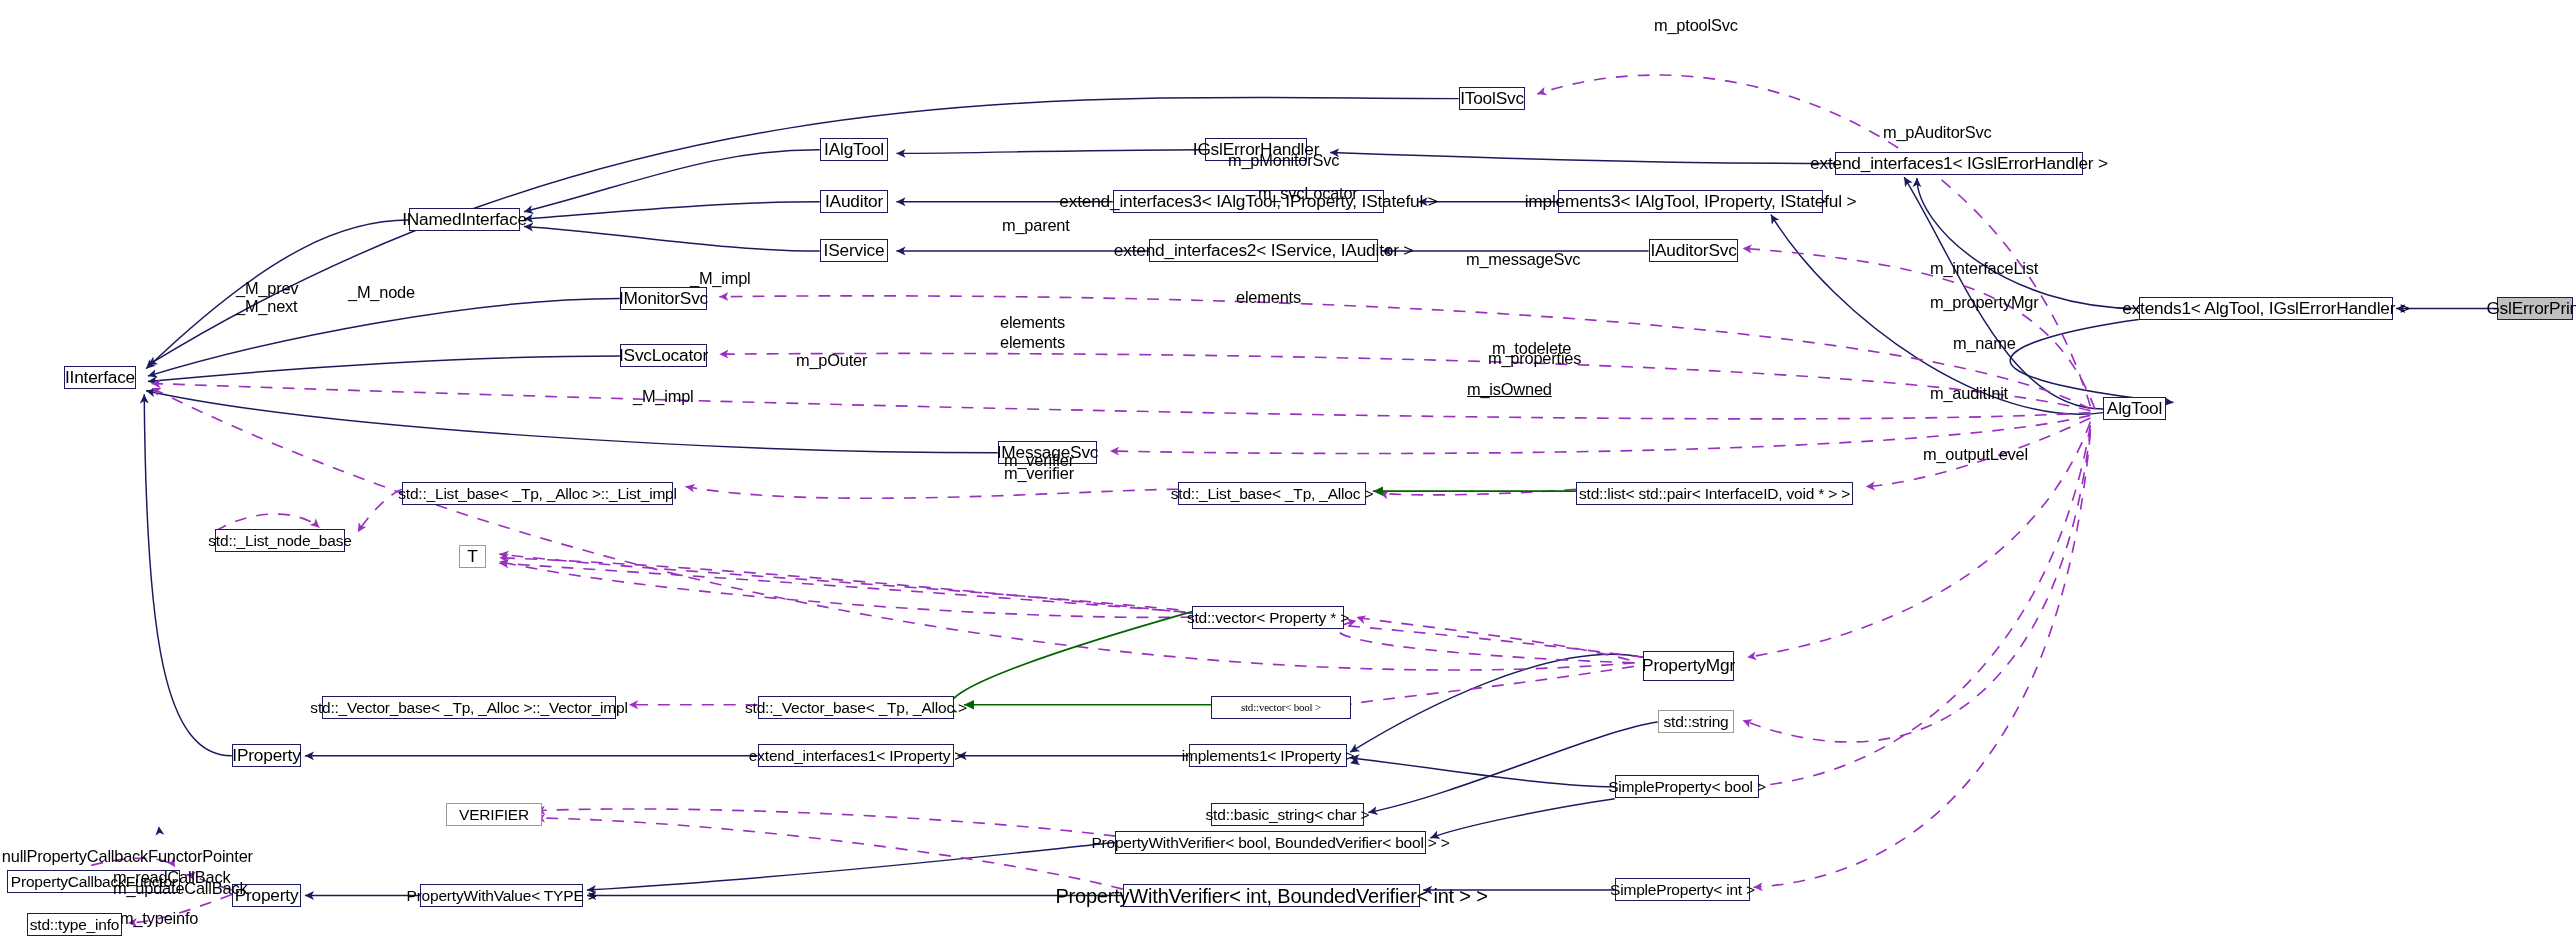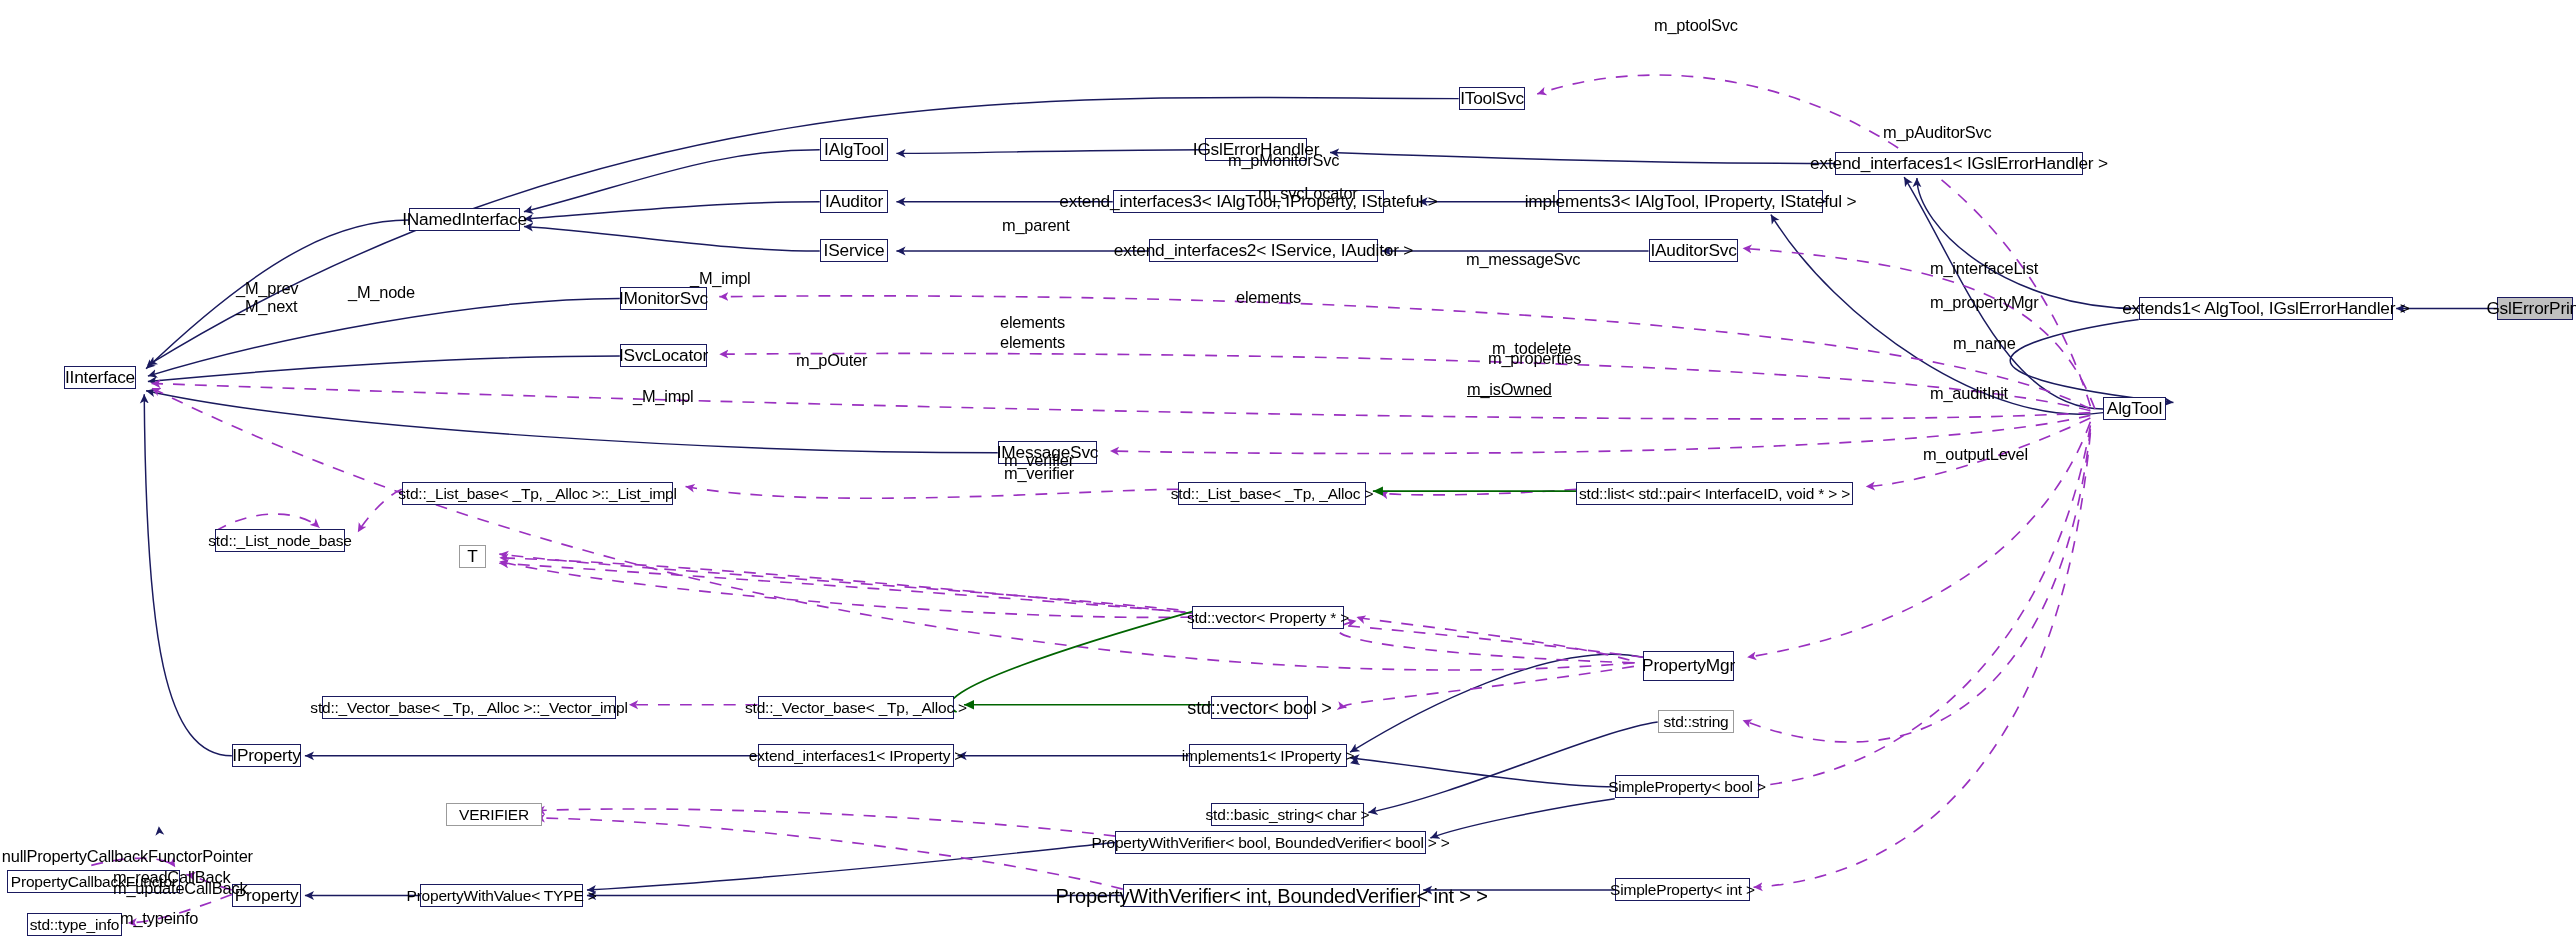--- a/index.html
+++ b/index.html
@@ -171,21 +171,21 @@
   <div class="node" style="left:2103px;top:397px;width:63px;height:23px;">AlgTool</div>
   <div class="node" style="left:215px;top:529px;width:130px;height:23px;font-size:15.5px;">std::_List_node_base</div>
   <div class="node" style="left:402px;top:482px;width:271px;height:23px;font-size:15.5px;">std::_List_base&lt; _Tp, _Alloc &gt;::_List_impl</div>
   <div class="node" style="left:1178px;top:482px;width:188px;height:23px;font-size:15.5px;">std::_List_base&lt; _Tp, _Alloc &gt;</div>
   <div class="node" style="left:1576px;top:482px;width:277px;height:23px;font-size:15.5px;">std::list&lt; std::pair&lt; InterfaceID, void * &gt; &gt;</div>
   <div class="node gray-border" style="left:459px;top:545px;width:27px;height:23px;">T</div>
   <div class="node" style="left:1192px;top:606px;width:152px;height:23px;font-size:15.5px;">std::vector&lt; Property * &gt;</div>
   <div class="node" style="left:1643px;top:651px;width:91px;height:30px;">PropertyMgr</div>
   <div class="node" style="left:322px;top:696px;width:294px;height:23px;font-size:15.5px;">std::_Vector_base&lt; _Tp, _Alloc &gt;::_Vector_impl</div>
   <div class="node" style="left:758px;top:696px;width:196px;height:23px;font-size:15.5px;">std::_Vector_base&lt; _Tp, _Alloc &gt;</div>
-  <div class="node" style="left:1211px;top:696px;width:97px;height:23px;font-size:18px;">std::vector&lt; bool &gt;</div>
+  <div class="node" style="left:1211px;top:696px;width:140px;height:23px;font-size:11px;font-family:Liberation Serif, serif;">std::vector&lt; bool &gt;</div>
   <div class="node gray-border" style="left:1658px;top:710px;width:76px;height:23px;font-size:15.5px;">std::string</div>
   <div class="node" style="left:232px;top:744px;width:69px;height:23px;">IProperty</div>
   <div class="node" style="left:758px;top:744px;width:196px;height:23px;font-size:15.5px;">extend_interfaces1&lt; IProperty &gt;</div>
   <div class="node" style="left:1189px;top:744px;width:158px;height:23px;font-size:15.5px;">implements1&lt; IProperty &gt;</div>
   <div class="node" style="left:1615px;top:775px;width:144px;height:23px;font-size:15.5px;">SimpleProperty&lt; bool &gt;</div>
   <div class="node gray-border" style="left:446px;top:803px;width:96px;height:23px;font-size:15.5px;">VERIFIER</div>
   <div class="node" style="left:1211px;top:803px;width:153px;height:23px;font-size:15.5px;">std::basic_string&lt; char &gt;</div>
   <div class="node" style="left:1115px;top:831px;width:311px;height:23px;font-size:15.5px;">PropertyWithVerifier&lt; bool, BoundedVerifier&lt; bool &gt; &gt;</div>
   <div class="node" style="left:7.3px;top:870px;width:173px;height:23px;font-size:15.5px;">PropertyCallbackFunctor</div>
   <div class="node" style="left:232px;top:884px;width:69px;height:23px;">Property</div>

